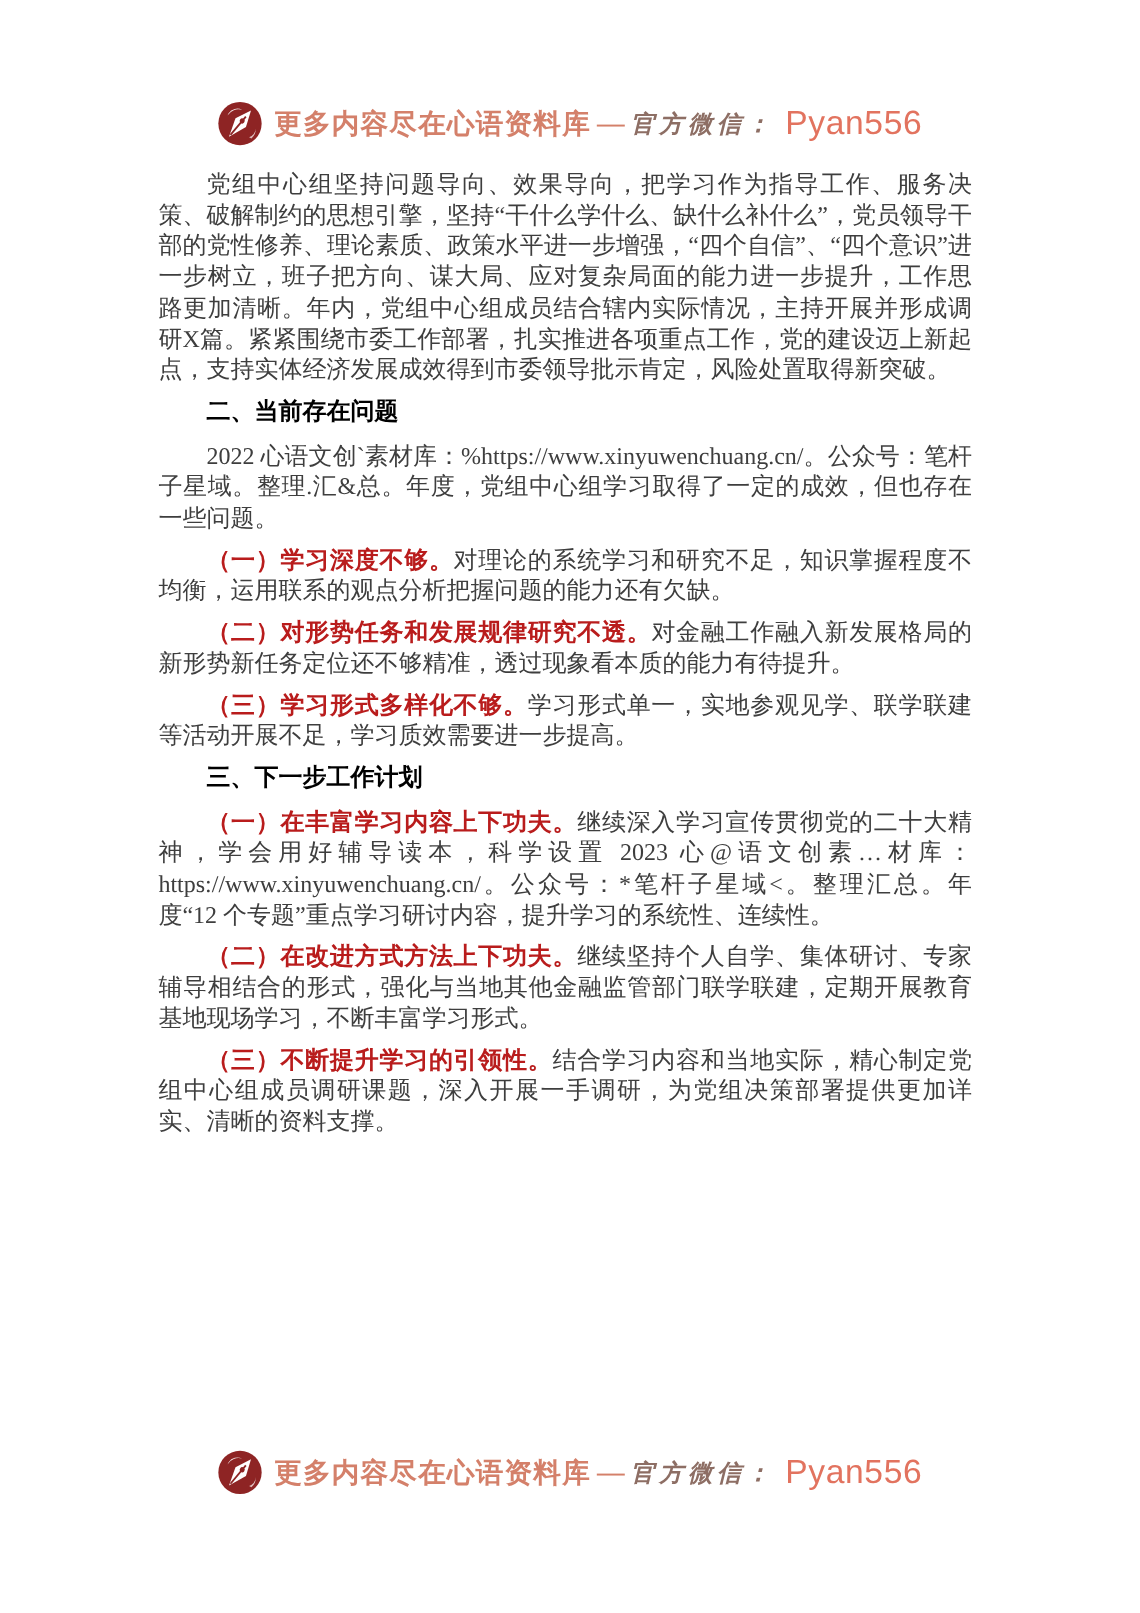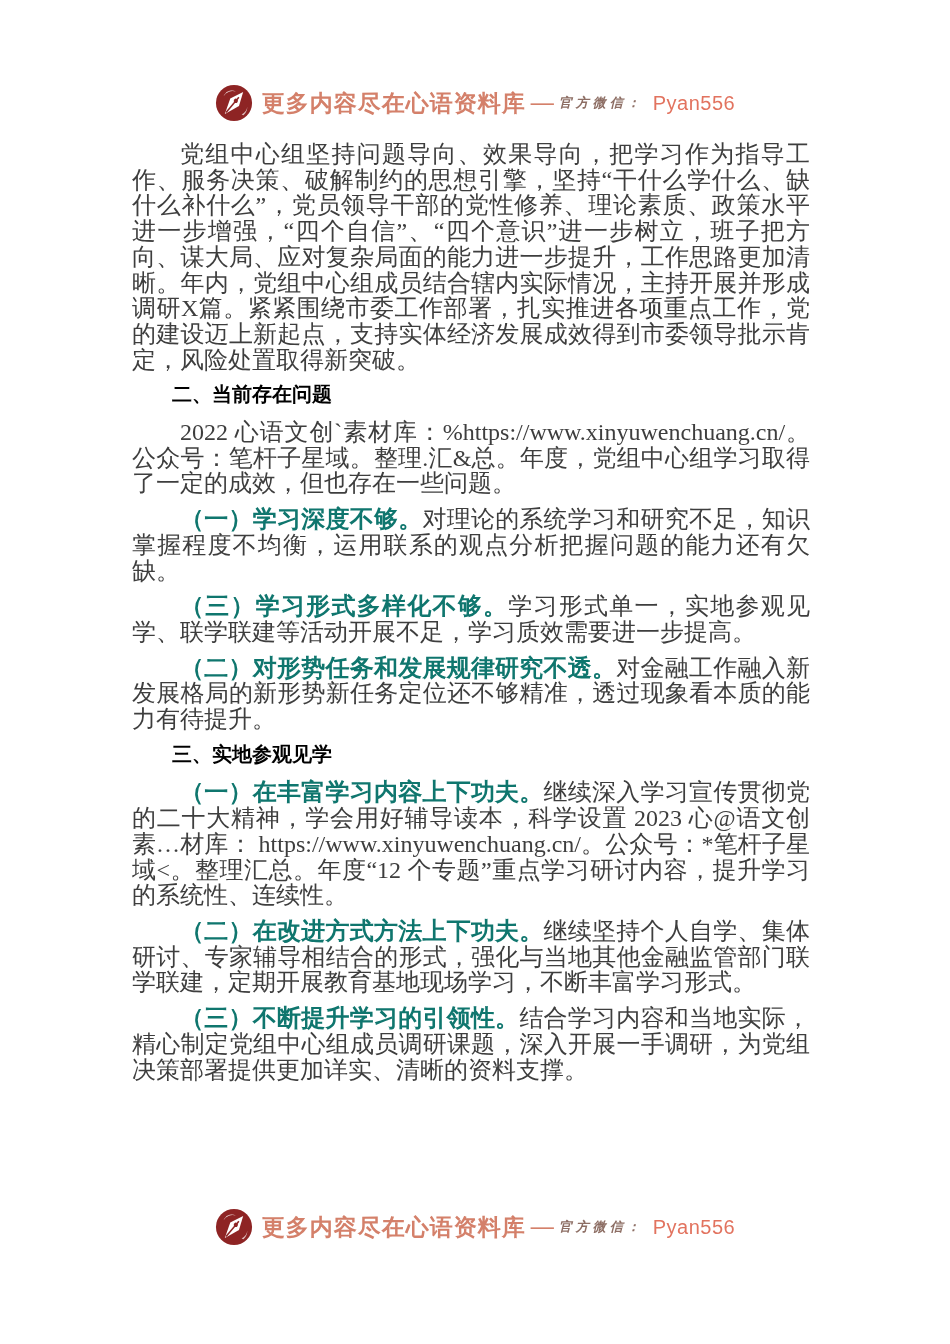--- a/index.html
+++ b/index.html
@@ -18,46 +18,46 @@
   .banner--bottom{top:1208px;}
   .logo{
     width:38px;height:38px;flex:0 0 auto;display:block;
   }
   .banner-site{
     font-size:23px;font-weight:bold;letter-spacing:1px;
     font-family:"Liberation Serif","DejaVu Serif",serif;
   }
   .banner-dash{font-size:23px;font-weight:bold;margin:0 -4px;}
   .banner-wechat{
-    font-size:13px;font-weight:bold;letter-spacing:4px;
+    font-size:20px;font-weight:bold;letter-spacing:4px;
     font-style:italic;
     font-family:"Liberation Serif","DejaVu Serif",serif;
   }
   .banner-id{
-    font-size:20px;letter-spacing:0.5px;
+    font-size:28px;letter-spacing:0.5px;
     font-family:"Liberation Sans","DejaVu Sans",sans-serif;
     text-align:center;
   }
   
   .content{
     position:absolute;top:142px;left:132px;width:690px;
     color:#3e3e3e;
   }
   .para{
-    font-size:24px;line-height:25.7px;margin:0 12px 9px 0;
+    font-size:20px;line-height:25.7px;margin:0 12px 9px 0;
     text-align:justify;text-indent:2em;
     font-family:"Liberation Serif","DejaVu Serif",serif;
   }
   .heading{
     font-size:20px;line-height:25.7px;margin:6px 0 12px 0;
     font-weight:bold;color:#000000;text-indent:2em;
     font-family:"Liberation Sans","DejaVu Sans",sans-serif;
   }
   .lead{
-    font-weight:bold;color:#0f766e;
+    font-weight:bold;color:#b91c1c;
     font-family:"Liberation Sans","DejaVu Sans",sans-serif;
   }
 </style>
 </head>
 <body>
 
 <div class="page">
 
   <div class="banner banner--top">
     <svg class="logo" viewBox="0 0 40 40">
@@ -78,25 +78,25 @@
 
   <div class="content">
     <p class="para">党组中心组坚持问题导向、效果导向，把学习作为指导工作、服务决策、破解制约的思想引擎，坚持“干什么学什么、缺什么补什么”，党员领导干部的党性修养、理论素质、政策水平进一步增强，“四个自信”、“四个意识”进一步树立，班子把方向、谋大局、应对复杂局面的能力进一步提升，工作思路更加清晰。年内，党组中心组成员结合辖内实际情况，主持开展并形成调研X篇。紧紧围绕市委工作部署，扎实推进各项重点工作，党的建设迈上新起点，支持实体经济发展成效得到市委领导批示肯定，风险处置取得新突破。</p>
 
     <p class="heading">二、当前存在问题</p>
 
     <p class="para">2022 心语文创`素材库：%https://www.xinyuwenchuang.cn/。公众号：笔杆子星域。整理.汇&amp;总。年度，党组中心组学习取得了一定的成效，但也存在一些问题。</p>
 
     <p class="para"><span class="lead">（一）学习深度不够。</span><span>对理论的系统学习和研究不足，知识掌握程度不均衡，运用联系的观点分析把握问题的能力还有欠缺。</span></p>
 
+    <p class="para"><span class="lead">（二）对形势任务和发展规律研究不透。</span><span>对金融工作融入新发展格局的新形势新任务定位还不够精准，透过现象看本质的能力有待提升。</span></p>
+
     <p class="para"><span class="lead">（三）学习形式多样化不够。</span><span>学习形式单一，实地参观见学、联学联建等活动开展不足，学习质效需要进一步提高。</span></p>
 
-    <p class="para"><span class="lead">（二）对形势任务和发展规律研究不透。</span><span>对金融工作融入新发展格局的新形势新任务定位还不够精准，透过现象看本质的能力有待提升。</span></p>
-
-    <p class="heading">三、实地参观见学</p>
+    <p class="heading">三、下一步工作计划</p>
 
 
     <p class="para"><span class="lead">（一）在丰富学习内容上下功夫。</span><span>继续深入学习宣传贯彻党的二十大精神，学会用好辅导读本，科学设置 2023 心@语文创素…材库： https://www.xinyuwenchuang.cn/。公众号：*笔杆子星域&lt;。整理汇总。年度“12 个专题”重点学习研讨内容，提升学习的系统性、连续性。</span></p>
 
     <p class="para"><span class="lead">（二）在改进方式方法上下功夫。</span><span>继续坚持个人自学、集体研讨、专家辅导相结合的形式，强化与当地其他金融监管部门联学联建，定期开展教育基地现场学习，不断丰富学习形式。</span></p>
 
     <p class="para"><span class="lead">（三）不断提升学习的引领性。</span><span>结合学习内容和当地实际，精心制定党组中心组成员调研课题，深入开展一手调研，为党组决策部署提供更加详实、清晰的资料支撑。</span></p>
   </div>
 
   <div class="banner banner--bottom">

